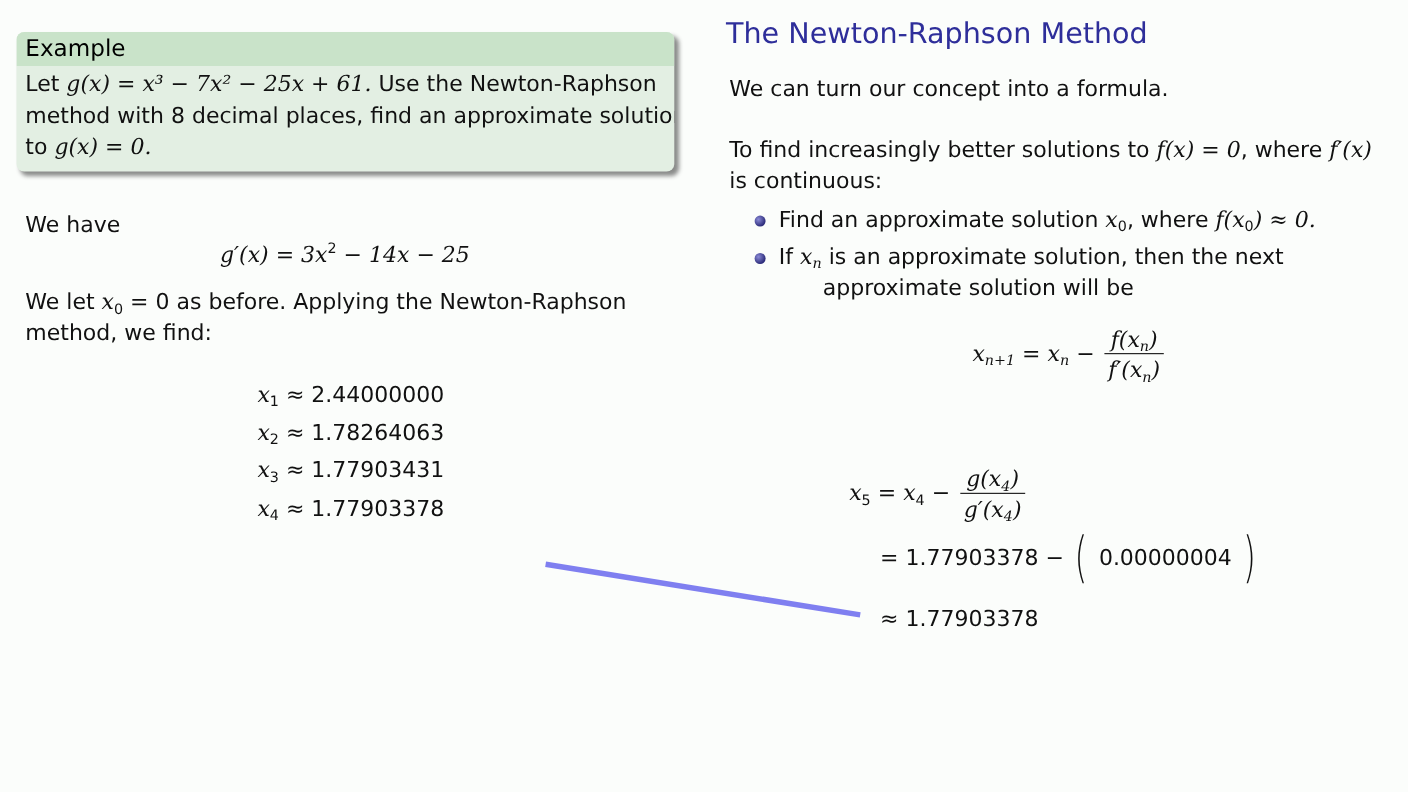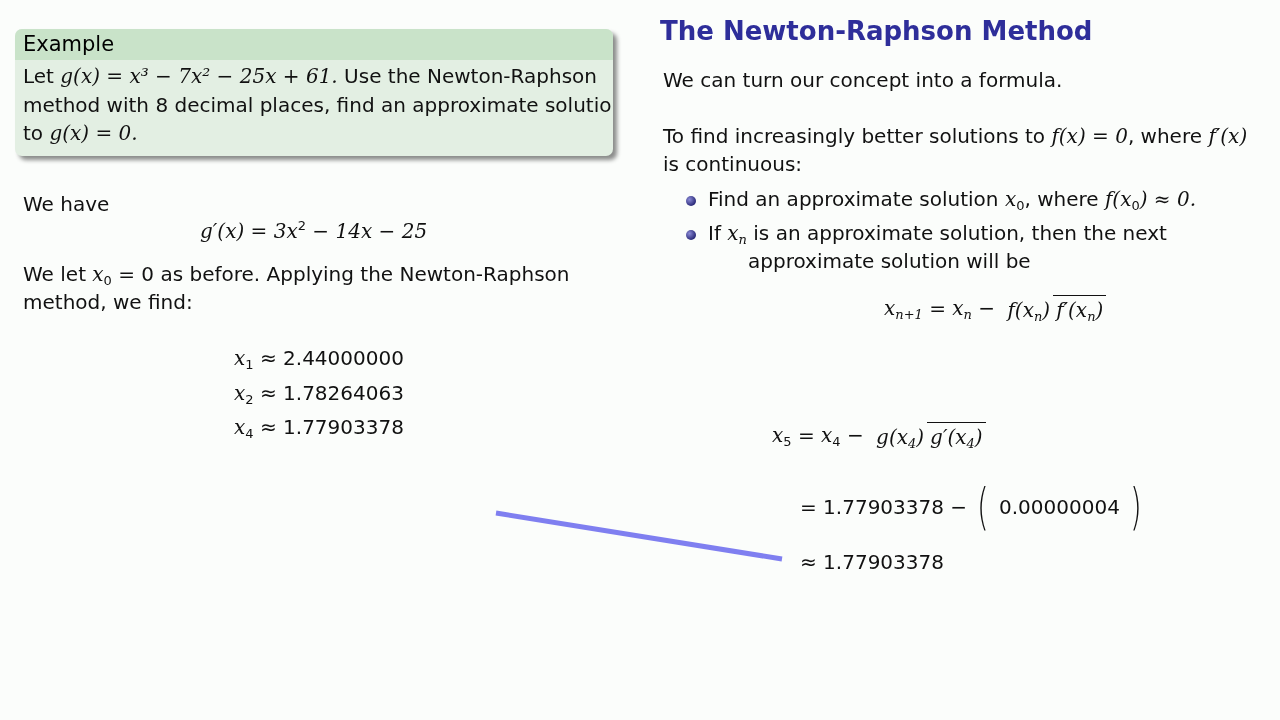--- a/index.html
+++ b/index.html
@@ -43,34 +43,34 @@
       font-size: 20px;
       line-height: 28.5px;
     }
 
     .line { white-space: nowrap; font-size: 20px; }
 
     .title {
       left: 660px; top: 16px;
       font-size: 26px;
       color: #2e2e9a;
-      font-weight: bold;
     }
 
     .bullet {
       display: inline-block;
       width: 10px; height: 10px;
       border-radius: 50%;
       background: radial-gradient(circle at 35% 35%, #8a8ad6, #2c2c7a 70%);
       vertical-align: middle;
       margin-right: 12px;
     }
 
     .frac {
       display: inline-flex;
+      flex-direction: column;
       align-items: center;
       vertical-align: middle;
       margin: 0 3px;
     }
     .frac .num { padding: 0 3px; line-height: 26px; }
     .frac .den { border-top: 1.5px solid #111; padding: 0 3px; line-height: 28px; }
 
     .paren {
       font-size: 50px;
       font-weight: 200;
@@ -112,20 +112,25 @@
 <div class="abs" style="left:234px; top:341px; line-height:34.5px;">
   <div class="line">
     <span class="it">x</span><sub>1</sub>
     <span>≈</span>
     <span>2.44000000</span>
   </div>
   <div class="line">
     <span class="it">x</span><sub>2</sub>
     <span>≈</span>
     <span>1.78264063</span>
+  </div>
+  <div class="line">
+    <span class="it">x</span><sub>3</sub>
+    <span>≈</span>
+    <span>1.77903431</span>
   </div>
   <div class="line">
     <span class="it">x</span><sub>4</sub>
     <span>≈</span>
     <span>1.77903378</span>
   </div>
 </div>
 
 <div class="abs title">The Newton-Raphson Method</div>
 

